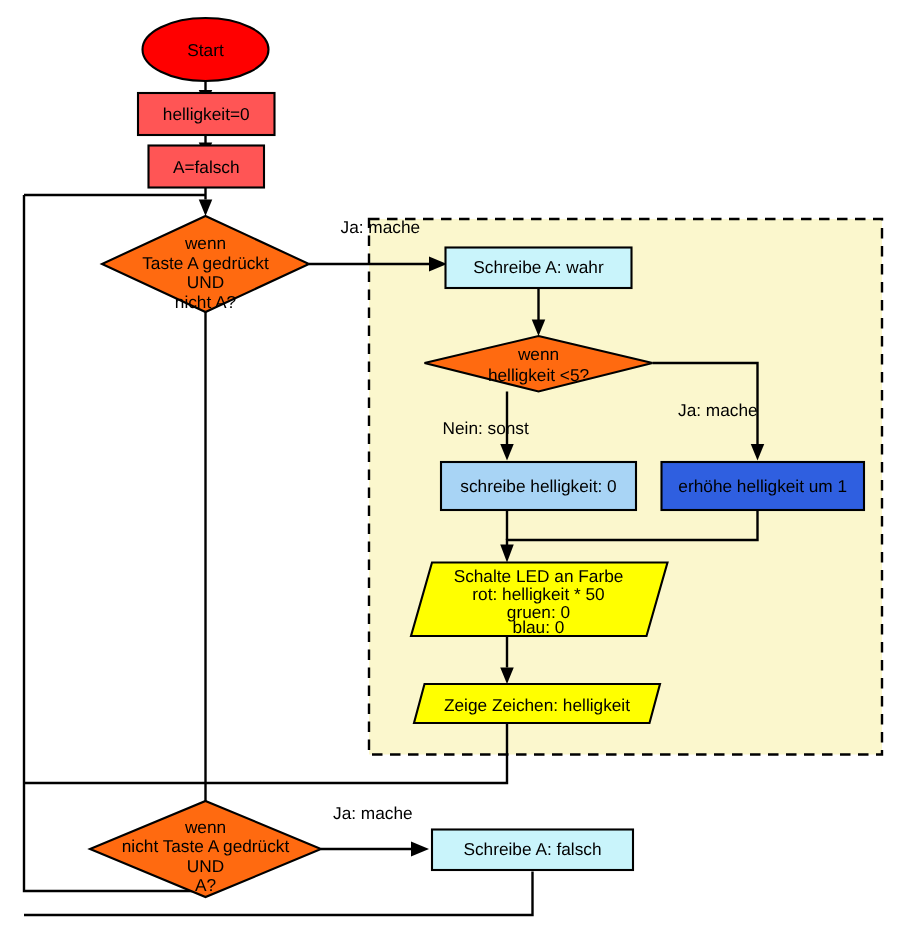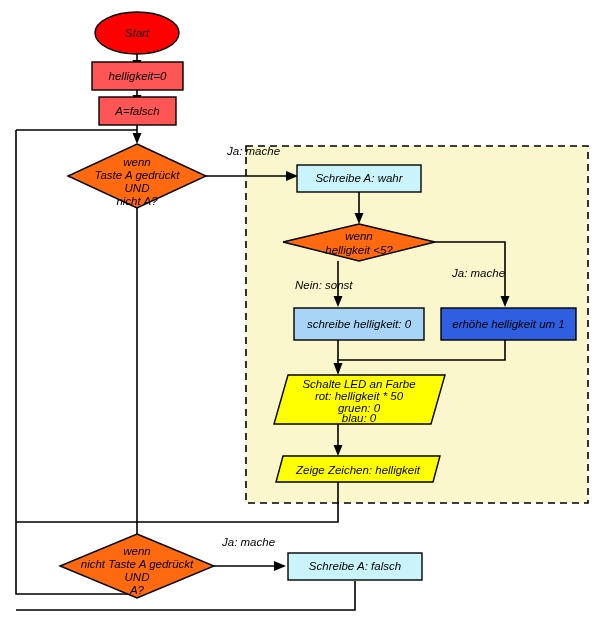--- a/index.html
+++ b/index.html
@@ -10,21 +10,20 @@
   body {
     width: 604px;
     height: 628px;
     font-family: "Liberation Sans", sans-serif;
     overflow: hidden;
   }
   #flow-root {
     position: relative;
     width: 604px;
     height: 448px;
-    font-style: italic;
   }
   svg#flowchart {
     display: block;
     width: 604px;
     height: 628px;
   }
   .shape-outline {
     stroke: #000000;
     stroke-width: 1.4;
   }

